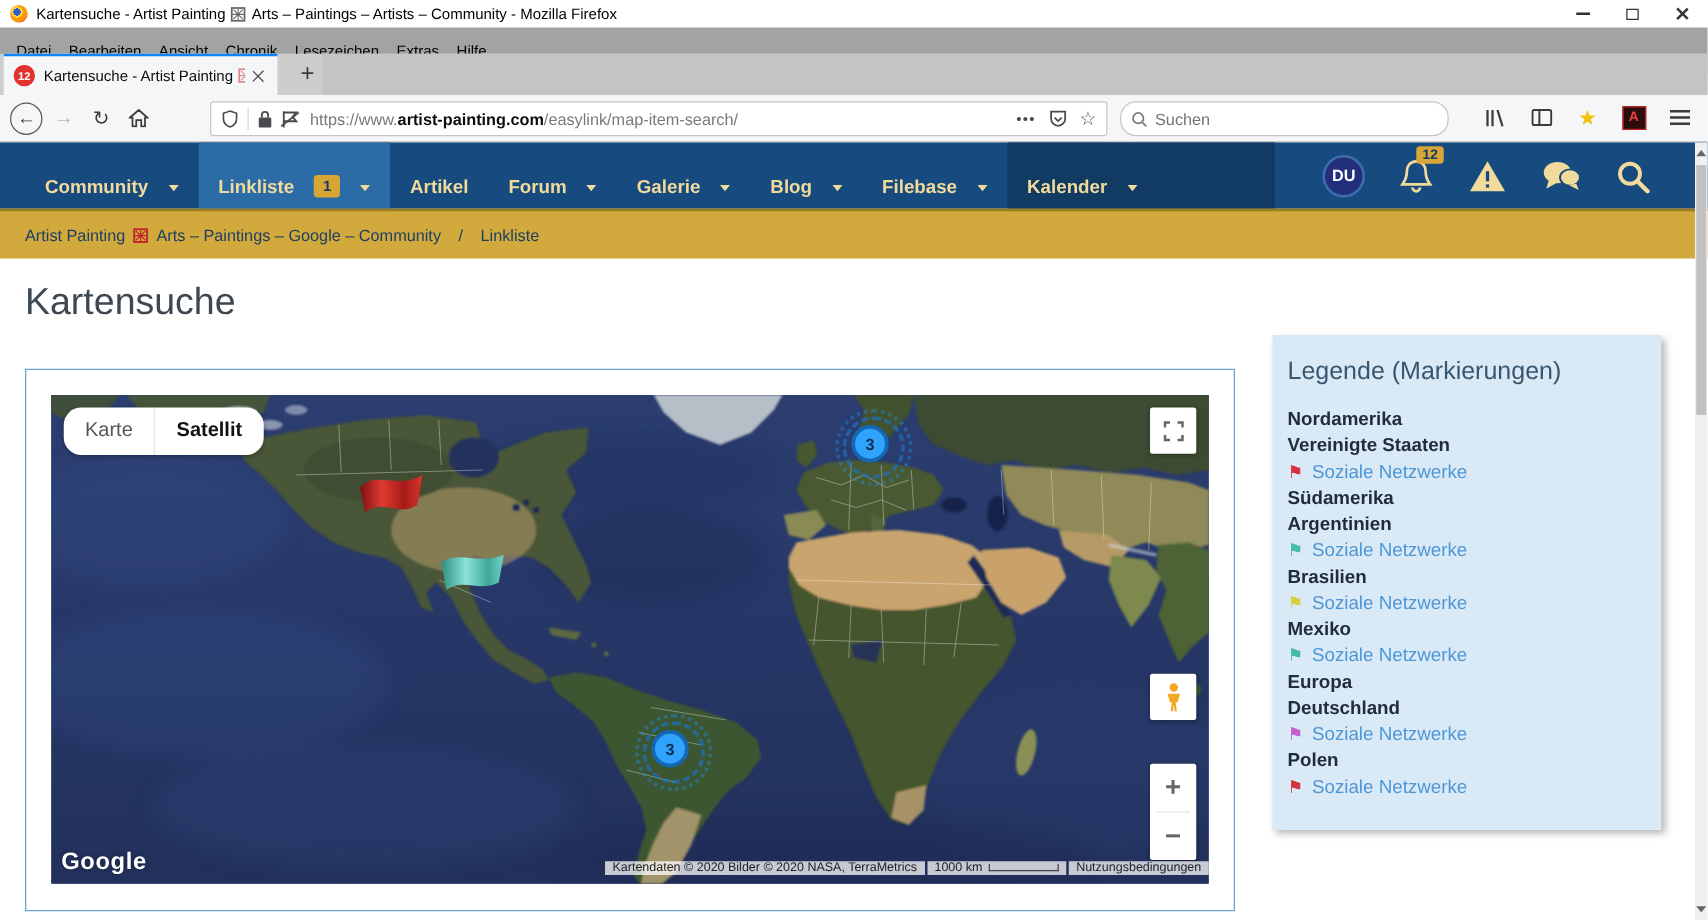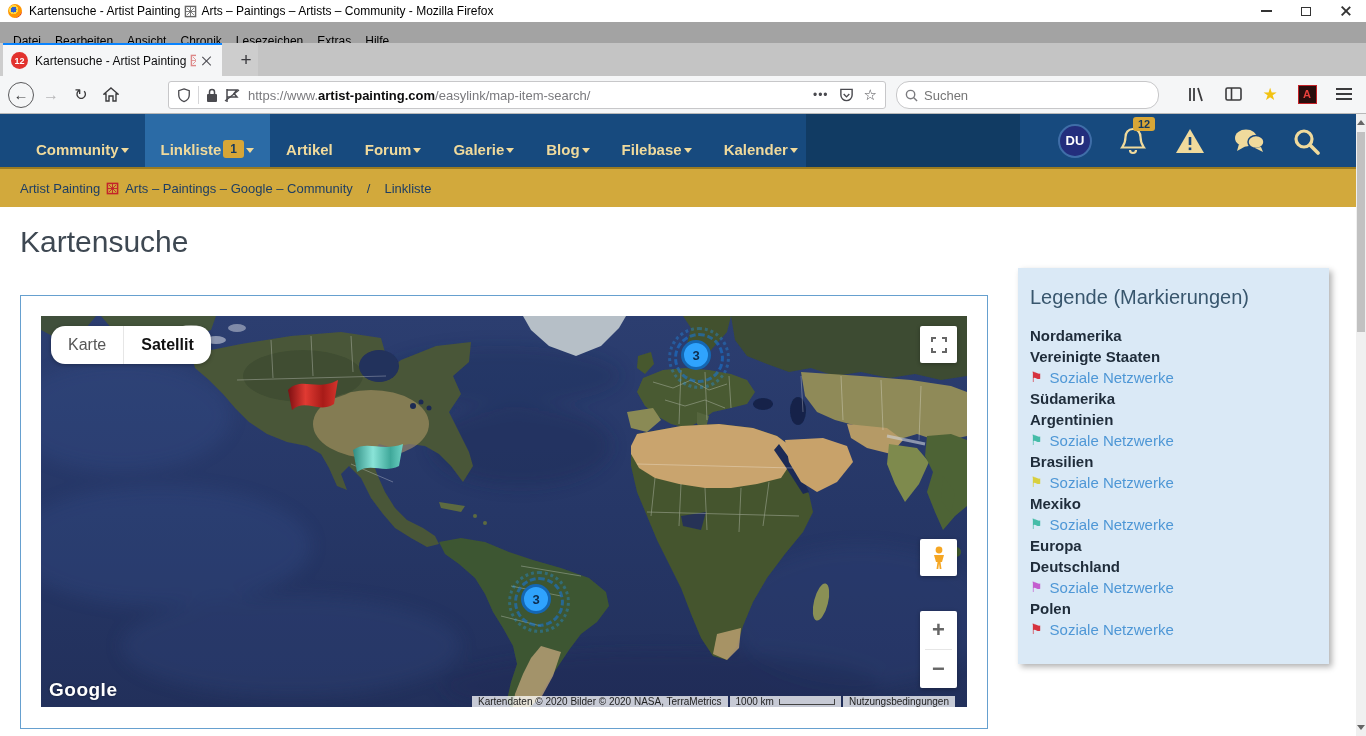--- a/index.html
+++ b/index.html
@@ -50,21 +50,21 @@
   .ico { width:28px; height:28px; display:flex; align-items:center; justify-content:center; }
   .ext-star { color:#f2c212; font-size:17px; }
   .adobe { width:19px; height:19px; background:#2a0d0d; border:1px solid #c42127; color:#e8413c; font-size:11px; font-weight:bold; display:flex; align-items:center; justify-content:center; }
   .burger { width:16px; height:12px; display:flex; flex-direction:column; justify-content:space-between; }
   .burger i { display:block; height:2px; background:#3b3b3d; }
 
   
   .site-nav { position:absolute; left:0; top:114px; width:1366px; height:53px; background:#174a7e; }
   .site-nav .dark-gap { position:absolute; left:806px; top:0; width:214px; height:53px; background:#113b63; }
   .nav-items { position:absolute; left:20px; top:0; height:53px; display:flex; }
-  .nav-item { display:flex; align-items:center; gap:2px; padding:0 16px; height:70px; color:#f0da9c; font-size:15px; font-weight:bold; }
+  .nav-item { display:flex; align-items:center; gap:16px; padding:0 16px; height:70px; color:#f0da9c; font-size:15px; font-weight:bold; }
   .nav-item.active { background:#2b6ba6; }
   .nav-badge { background:#d7a637; color:#14395f; font-size:12px; font-weight:bold; padding:2px 7px; border-radius:3px; }
   .chev { width:0; height:0; border-left:4px solid transparent; border-right:4px solid transparent; border-top:5px solid #f0da9c; margin-top:2px; }
   .nav-right { position:absolute; right:46px; top:0; height:53px; display:flex; align-items:center; gap:27px; }
   .avatar { width:34px; height:34px; border-radius:50%; background:#232e7d; border:2px solid #3f6ea8; color:#fff; font-size:13px; font-weight:bold; display:flex; align-items:center; justify-content:center;margin-left:36px; }
   .bell-wrap { position:relative; }
   .bell-badge { position:absolute; top:-9px; left:14px; background:#d7a637; color:#14395f; font-size:11px; font-weight:bold; padding:1px 5px; border-radius:3px; }
   .gold-svg { display:block; }
 
   .breadcrumb { position:absolute; left:0; top:167px; width:1366px; height:40px; background:#d2a93c; border-top:2px solid #9c7c20; display:flex; align-items:center; padding-left:20px; gap:6px; font-size:13px; color:#1e3e63; }
@@ -82,21 +82,21 @@
   .maptype .mt-btn { height:38px; padding:0 17px; display:flex; align-items:center; font-size:16px; color:#565656; }
   .maptype .mt-btn.on { font-weight:bold; color:#111; }
   .maptype .mt-div { width:1px; background:#e6e6e6; }
   .mapbtn { position:absolute; width:37px; background:#fff; border-radius:2px; box-shadow:0 1px 4px rgba(0,0,0,.3); display:flex; align-items:center; justify-content:center; }
   .fullscreen { right:10px; top:10px; height:37px; }
   .pegman { right:10px; top:223px; height:37px; }
   .zoomctl { position:absolute; right:10px; top:295px; width:37px; background:#fff; border-radius:2px; box-shadow:0 1px 4px rgba(0,0,0,.3); display:flex; flex-direction:column; }
   .zoomctl .z-btn { height:38px; display:flex; align-items:center; justify-content:center; font-size:22px; font-weight:bold; color:#666; }
   .zoomctl .z-div { height:1px; background:#e6e6e6; margin:0 5px; }
   .gmap-logo { position:absolute; left:8px; bottom:6px; color:#fff; font-size:19px; font-weight:bold; letter-spacing:.5px; text-shadow:0 0 3px rgba(0,0,0,.4); }
-  .attribution { position:absolute; right:12px; bottom:0; height:26px; display:flex; align-items:flex-end; font-size:10px; color:#222; }
+  .attribution { position:absolute; right:0; bottom:0; height:26px; display:flex; align-items:center; font-size:10px; color:#222; }
   .attribution > div { background:rgba(255,255,255,.75); display:flex; align-items:center; padding:0 6px; }
   .attribution .a-gap { width:2px; background:transparent; padding:0; }
   .scalebar { display:inline-block; width:56px; height:6px; border:1px solid #444; border-top:none; margin-left:5px; }
 
   
   .cluster { position:absolute; width:30px; height:30px; border-radius:50%; background:#2fa3fd; border:3px solid #1467b3; color:#0d2c4e; font-size:13px; font-weight:bold; display:flex; align-items:center; justify-content:center; }
   .cluster::before { content:""; position:absolute; left:-10px; top:-10px; width:44px; height:44px; border-radius:50%; border:3px dashed rgba(25,118,210,.6); }
   .cluster::after { content:""; position:absolute; left:-16px; top:-16px; width:56px; height:56px; border-radius:50%; border:3px dotted rgba(33,150,243,.35); }
   .flagmark { position:absolute; }
 

